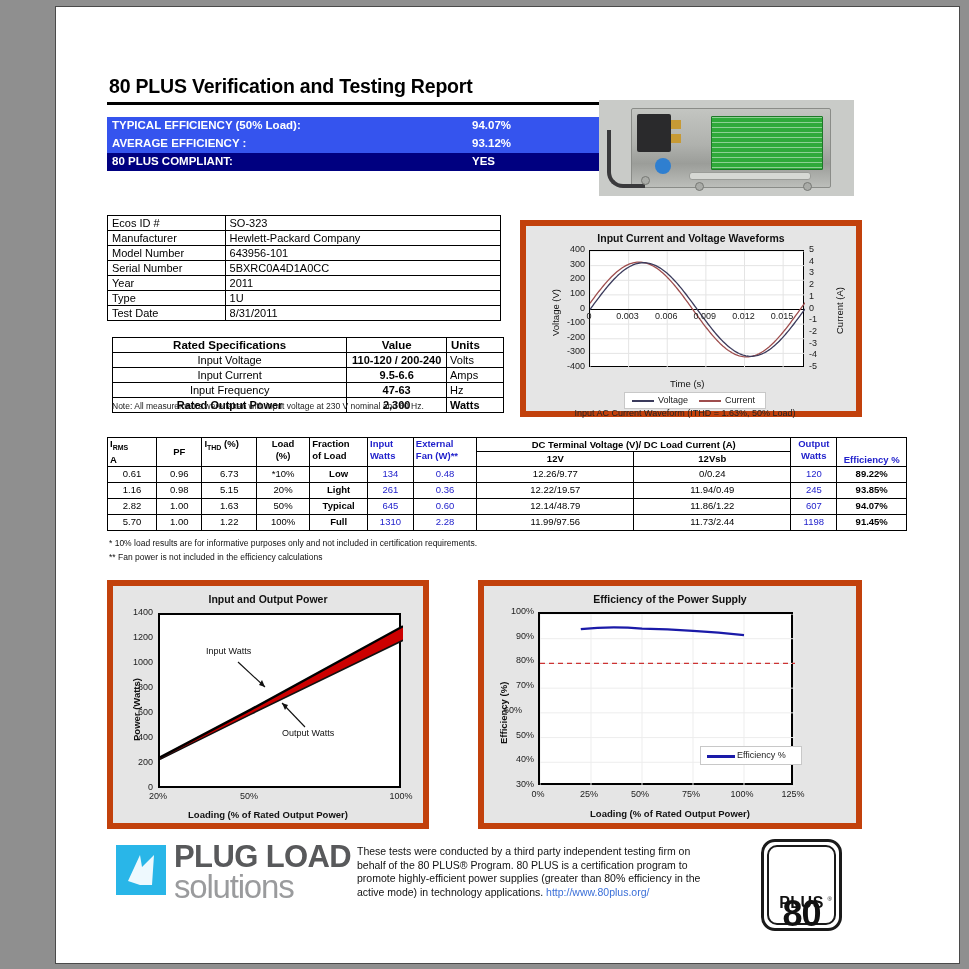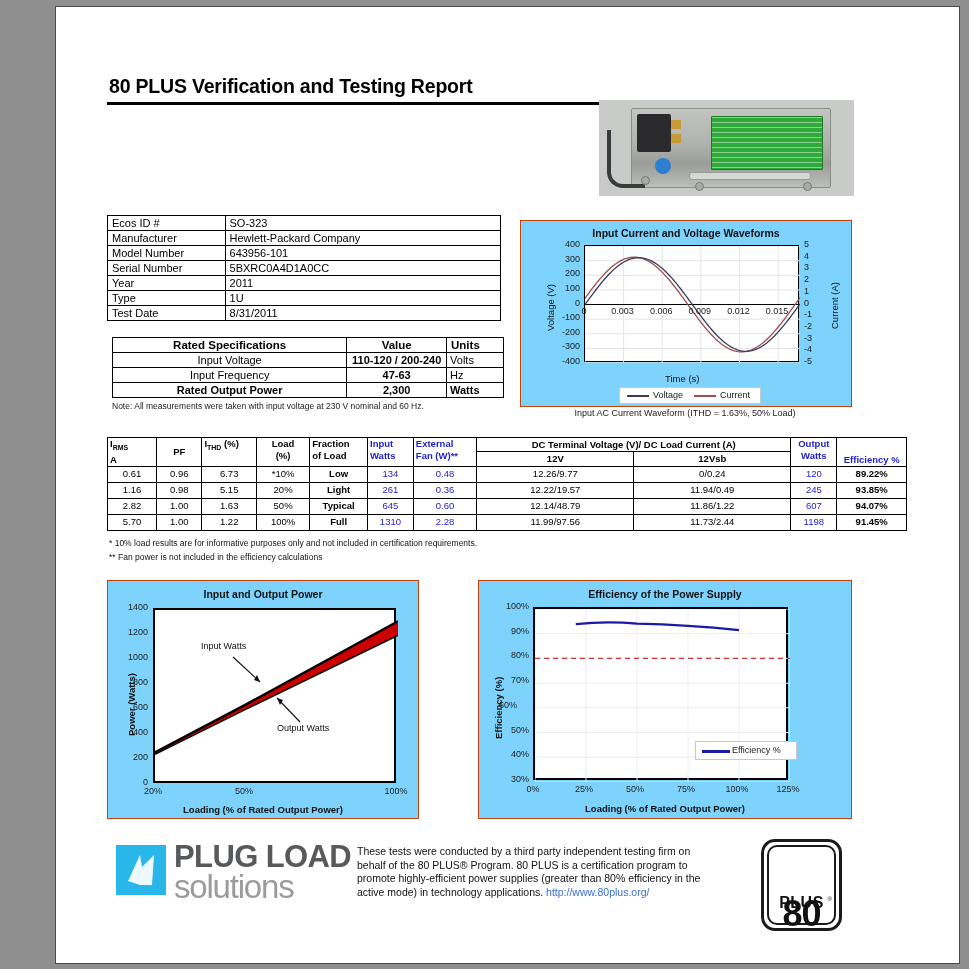--- a/index.html
+++ b/index.html
@@ -56,21 +56,21 @@
   .tbl-main .blue{color:#2222cc;}
   .tbl-main td.num{text-align:center;height:15px;}
   .tbl-main td.bold{font-weight:bold;}
   .tbl-main .hdr-l{text-align:left;}
   .tbl-main sub{font-size:7px;}
   .mainnote{position:absolute;left:53px;font-size:8.5px;color:#111;}
   .mainnote.n1{top:531px;}
   .mainnote.n2{top:545px;}
 
   
-  .chartbox{position:absolute;background:#7dd3fc;border:1px solid #c2410c;}
+  .chartbox{position:absolute;background:#e5e5e5;border:6px solid #c2410c;}
   .ctitle{position:absolute;width:100%;text-align:center;font-size:10.5px;font-weight:bold;color:#111;}
   .cap{position:absolute;width:100%;text-align:center;font-size:9px;color:#222;}
   .plot{position:absolute;background:#fff;border:1px solid #000;box-sizing:border-box;}
   .plot.thick{border:2px solid #000;}
   .ytick,.xtick{position:absolute;font-size:9px;color:#222;white-space:nowrap;}
   .ytick{text-align:right;}
   .xtick{text-align:center;}
   .axlabel{position:absolute;font-size:9.5px;font-weight:bold;color:#111;white-space:nowrap;}
   .axlabel.rot{transform:rotate(-90deg);transform-origin:left top;}
   .axlabel.norm{font-weight:normal;}
@@ -93,20 +93,34 @@
 </head>
 <body>
 
 <div class="page">
  <div class="sheet">
   <div class="inner">
 
     <div class="title">80 PLUS Verification and Testing Report</div>
     <div class="title-rule"></div>
 
+    <div class="sumbox">
+      <div class="sumrow light">
+        <span class="lab">TYPICAL EFFICIENCY (50% Load):</span>
+        <span class="val">94.07%</span>
+      </div>
+      <div class="sumrow light">
+        <span class="lab">AVERAGE EFFICIENCY :</span>
+        <span class="val">93.12%</span>
+      </div>
+      <div class="sumrow dark">
+        <span class="lab">80 PLUS COMPLIANT:</span>
+        <span class="val">YES</span>
+      </div>
+    </div>
 
     <div class="photo">
       <div class="ps-body"></div>
       <div class="ps-label"></div>
       <div class="ps-conn"></div>
       <div class="ps-conn2"></div>
       <div class="ps-conn3"></div>
       <div class="ps-cable"></div>
       <div class="ps-dot"></div>
       <div class="ps-slot"></div>
@@ -154,20 +168,25 @@
           <th style="width:235px">Rated Specifications</th>
           <th style="width:96px">Value</th>
           <th style="width:50px;text-align:left;padding-left:4px">Units</th>
         </tr>
       </thead>
       <tbody>
         <tr>
               <td class="c1">Input Voltage</td>
               <td class="c2">110-120 / 200-240</td>
               <td class="c3">Volts</td>
+            </tr>
+        <tr>
+              <td class="c1">Input Current</td>
+              <td class="c2">9.5-6.6</td>
+              <td class="c3">Amps</td>
             </tr>
         <tr>
               <td class="c1">Input Frequency</td>
               <td class="c2">47-63</td>
               <td class="c3">Hz</td>
             </tr>
         <tr class="strong">
               <td class="c1">Rated Output Power</td>
               <td class="c2">2,300</td>
               <td class="c3">Watts</td>

